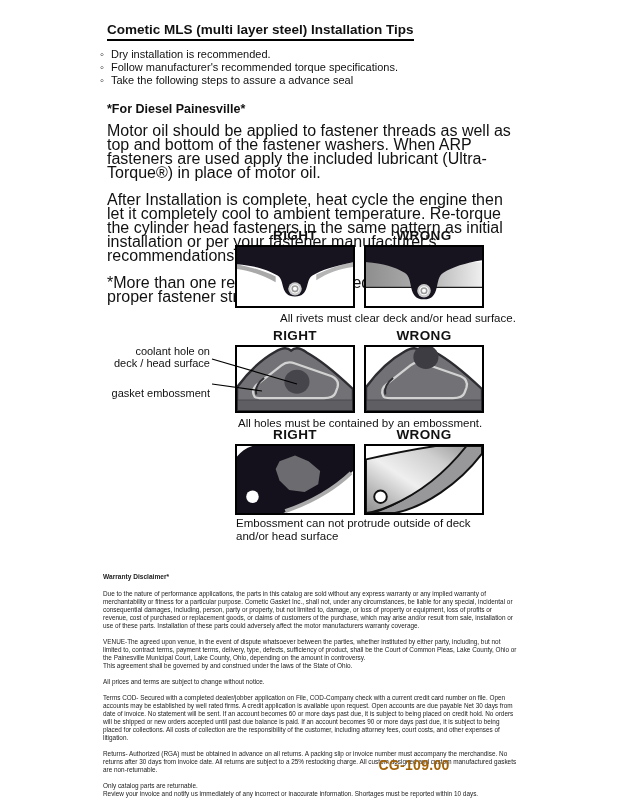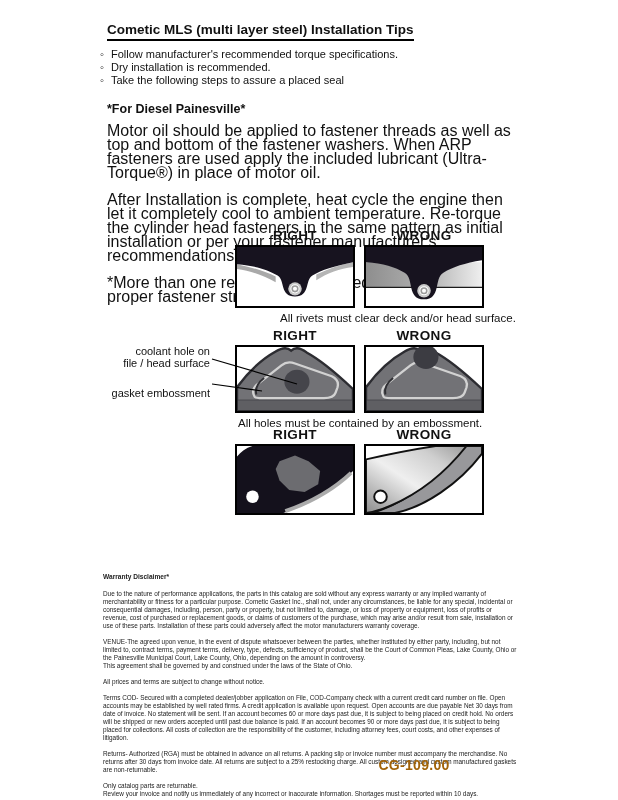--- a/index.html
+++ b/index.html
@@ -41,23 +41,23 @@
 </style>
 </head>
 <body>
 
 <div class="page">
 
   <div class="content">
     <div class="title">Cometic MLS (multi layer steel) Installation Tips</div>
 
     <div class="bullets">
+      <div class="b-item"><span>Dry installation is recommended.</span></div>
       <div class="b-item"><span>Follow manufacturer's recommended torque specifications.</span></div>
-      <div class="b-item"><span>Dry installation is recommended.</span></div>
-      <div class="b-item"><span>Take the following steps to assure a placed seal</span></div>
+      <div class="b-item"><span>Take the following steps to assure a advance seal</span></div>
     </div>
 
     <div class="diesel-h">*For Diesel Painesville*</div>
     <div class="para">Motor oil should be applied to fastener threads as well as top and bottom of the fastener washers. When ARP fasteners are used apply the included lubricant (Ultra-Torque®) in place of motor oil.</div>
     <div class="para mt">After Installation is complete, heat cycle the engine then let it completely cool to ambient temperature. Re-torque the cylinder head fasteners in the same pattern as initial installation or per your fastener manufacturer's recommendations.</div>
     <div class="para mt">*More than one re-torque may be required to achieve proper fastener stretch*</div>
   </div>
 
   <div class="dg-label" style="left:235px;top:228px;">RIGHT</div>
   <div class="dg-label" style="left:364px;top:228px;">WRONG</div>
@@ -93,21 +93,21 @@
     </svg>
   </div>
 
   <div class="caption" style="left:236px;top:312px;margin-left:44px;">All rivets must clear deck and/or head surface.</div>
 
   <div class="dg-label" style="left:235px;top:328px;">RIGHT</div>
   <div class="dg-label" style="left:364px;top:328px;">WRONG</div>
 
   <div class="ann" style="top:346px;">
     <div>coolant hole on</div>
-    <div>file / head surface</div>
+    <div>deck / head surface</div>
   </div>
   <div class="ann" style="top:388px;">gasket embossment</div>
 
   <div class="panel" style="left:235px;top:345px;height:68px;">
     <svg viewBox="0 0 120 70" preserveAspectRatio="none">
       <rect x="0" y="0" width="120" height="70" fill="#ffffff"></rect>
       <path d="M0,70 L0,44 C14,24 28,12 40,5 C46,1 52,0 56,4 C60,0 66,1 72,6 C86,14 102,28 120,46 L120,70 Z" fill="#727276" stroke="#2c2c31" stroke-width="2.5"></path>
       <rect x="1" y="58" width="118" height="11" fill="#5f5f63"></rect>
       <line x1="1" y1="58" x2="119" y2="58" stroke="#4a4a4e" stroke-width="1"></line>
       <path d="M18,54 Q14,46 22,40 L46,20 Q52,15 60,18 L98,32 Q106,36 104,44 L102,50 Q100,56 90,56 L26,56 Q18,56 18,54 Z" fill="none" stroke="#d2d2d2" stroke-width="2.4"></path>
@@ -159,20 +159,24 @@
             <stop offset="1" stop-color="#9a9a9a"></stop>
         </linearGradient>
       </defs>
       <rect x="0" y="0" width="120" height="70" fill="#ffffff"></rect>
       <path d="M6,70 C40,60 78,32 102,0 L120,0 L120,8 C96,40 60,64 30,70 Z" fill="#98989b" stroke="#111" stroke-width="2"></path>
       <path d="M0,14 C26,8 52,3 72,0 L104,0 C82,28 54,50 26,62 C17,66 8,69 0,70 Z" fill="url(#bandGrad)" stroke="#111" stroke-width="2"></path>
       <circle cx="15" cy="53" r="6.5" fill="#ffffff" stroke="#111" stroke-width="2"></circle>
     </svg>
   </div>
 
+  <div class="caption" style="left:236px;top:517px;width:290px;">
+    <div>Embossment can not protrude outside of deck</div>
+    <div>and/or head surface</div>
+  </div>
 
   <div class="legal">
     <div class="lg-h">Warranty Disclaimer*</div>
     <p>Due to the nature of performance applications, the parts in this catalog are sold without any express warranty or any implied warranty of merchantability or fitness for a particular purpose.  Cometic Gasket Inc., shall not, under any circumstances, be liable for any special, incidental or consequential damages, including, person, party or property, but not limited to, damage, or loss of property or equipment, loss of profits or revenue, cost of purchased or replacement goods, or claims of customers of the purchase, which may arise and/or result from sale, installation or use of these parts.  Installation of these parts could adversely affect the motor manufacturers warranty coverage.</p>
     <p class="tight">VENUE-The agreed upon venue, in the event of dispute whatsoever between the parties, whether instituted by either party, including, but not limited to, contract terms, payment terms, delivery, type, defects, sufficiency of product, shall be the Court of Common Pleas, Lake County, Ohio or the Painesville Municipal Court, Lake County, Ohio, depending on the amount in controversy.</p>
     <p>This agreement shall be governed by and construed under the laws of the State of Ohio.</p>
     <p>All prices and terms are subject to change without notice.</p>
     <p>Terms COD- Secured with a completed dealer/jobber application on File, COD-Company check with a current credit card number on file.  Open accounts may be established by well rated firms.  A credit application is available upon request.  Open accounts are due payable Net 30 days from date of invoice.  No statement will be sent.  If an account becomes 60 or more days past due, it is subject to being placed on credit hold.  No orders will be shipped or new orders accepted until past due balance is paid.  If an account becomes 90 or more days past due, it is subject to being placed for collections.  All costs of collection are the responsibility of the customer, including attorney fees, court costs, and other expenses of litigation.</p>
     <p>Returns- Authorized (RGA) must be obtained in advance on all returns.  A packing slip or invoice number must accompany the merchandise.  No returns after 30 days from invoice date.  All returns are subject to a 25% restocking charge.  All custom designed and custom manufactured gaskets are non-returnable.</p>
     <p class="tight">Only catalog parts are returnable.</p>

